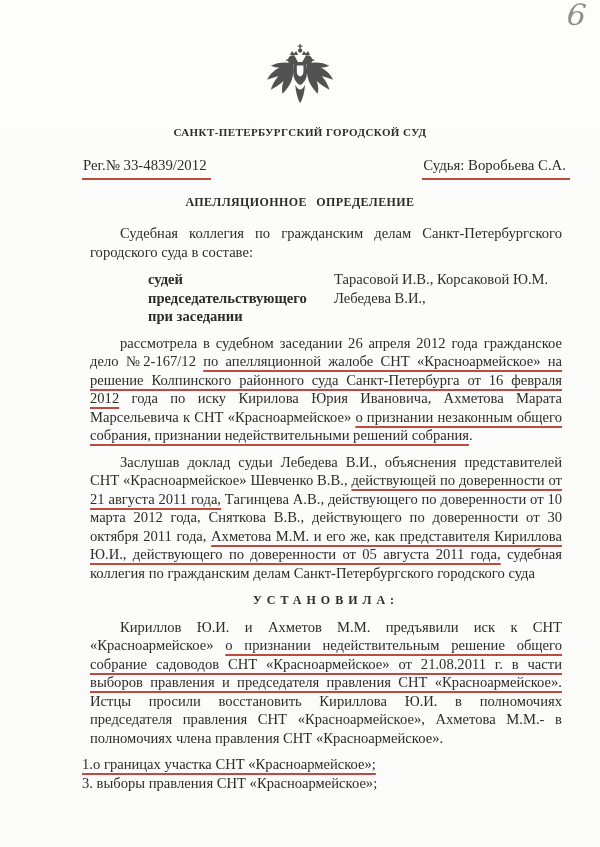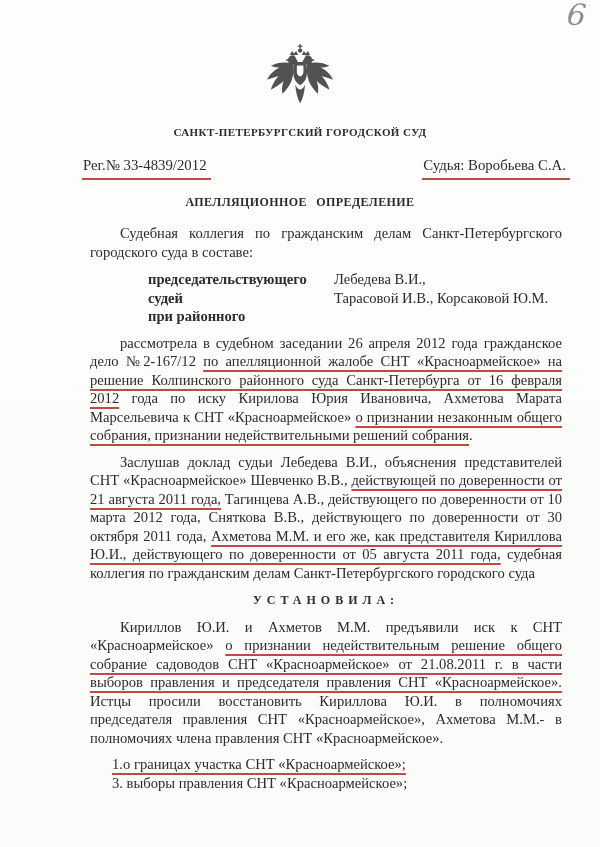--- a/index.html
+++ b/index.html
@@ -70,21 +70,21 @@
     text-decoration-thickness:1.8px;
     text-underline-offset:3.5px;
   }
   .section-heading {
     text-align:center;
     font-weight:bold;
     font-size:12px;
     letter-spacing:5px;
     margin:9px 0 8px 0;
   }
-  .agenda { margin-left:30px; }
+  .agenda { }
   .agenda-item { line-height:18.5px; }
 </style>
 </head>
 <body>
 
 <div class="page">
 
   <div class="handwritten">6</div>
 
   <div class="emblem">
@@ -114,29 +114,29 @@
   </div>
 
   <div class="doc-title">АПЕЛЛЯЦИОННОЕ ОПРЕДЕЛЕНИЕ</div>
 
   <div class="content">
 
     <p class="para first">Судебная коллегия по гражданским делам Санкт-Петербургского городского суда в составе:</p>
 
     <div class="composition">
       <div class="comp-row">
+        <span class="comp-role">судей</span>
+        <span class="comp-name">Тарасовой И.В., Корсаковой Ю.М.</span>
+      </div>
+      <div class="comp-row">
         <span class="comp-role">председательствующего</span>
         <span class="comp-name">Лебедева В.И.,</span>
       </div>
       <div class="comp-row">
-        <span class="comp-role">судей</span>
-        <span class="comp-name">Тарасовой И.В., Корсаковой Ю.М.</span>
-      </div>
-      <div class="comp-row">
-        <span class="comp-role">при районного</span>
+        <span class="comp-role">при заседании</span>
       </div>
     </div>
 
     <p class="para gap-before"><span>рассмотрела в судебном заседании 26 апреля 2012 года гражданское дело №2-167/12 </span><span class="ru">по апелляционной жалобе СНТ «Красноармейское» на решение Колпинского районного суда Санкт-Петербурга от 16 февраля 2012</span><span> года по иску Кирилова Юрия Ивановича, Ахметова Марата Марсельевича к СНТ «Красноармейское» </span><span class="ru">о признании незаконным общего собрания, признании недействительными решений собрания</span><span>.</span></p>
 
     <p class="para"><span>Заслушав доклад судьи Лебедева В.И., объяснения представителей СНТ «Красноармейское» Шевченко В.В., </span><span class="ru">действующей по доверенности от 21 августа 2011 года,</span><span> Тагинцева А.В., действующего по доверенности от 10 марта 2012 года, Сняткова В.В., действующего по доверенности от 30 октября 2011 года, </span><span class="ru">Ахметова М.М. и его же, как представителя Кириллова Ю.И., действующего по доверенности от 05 августа 2011 года,</span><span> судебная коллегия по гражданским делам Санкт-Петербургского городского суда</span></p>
 
     <div class="section-heading">УСТАНОВИЛА:</div>
 
     <p class="para"><span>Кириллов Ю.И. и Ахметов М.М. предъявили иск к СНТ «Красноармейское» </span><span class="ru">о признании недействительным решение общего собрание садоводов СНТ «Красноармейское» от 21.08.2011 г. в части выборов правления и председателя правления СНТ «Красноармейское».</span><span> Истцы просили восстановить Кириллова Ю.И. в полномочиях председателя правления СНТ «Красноармейское», Ахметова М.М.- в полномочиях члена правления СНТ «Красноармейское».</span></p>

